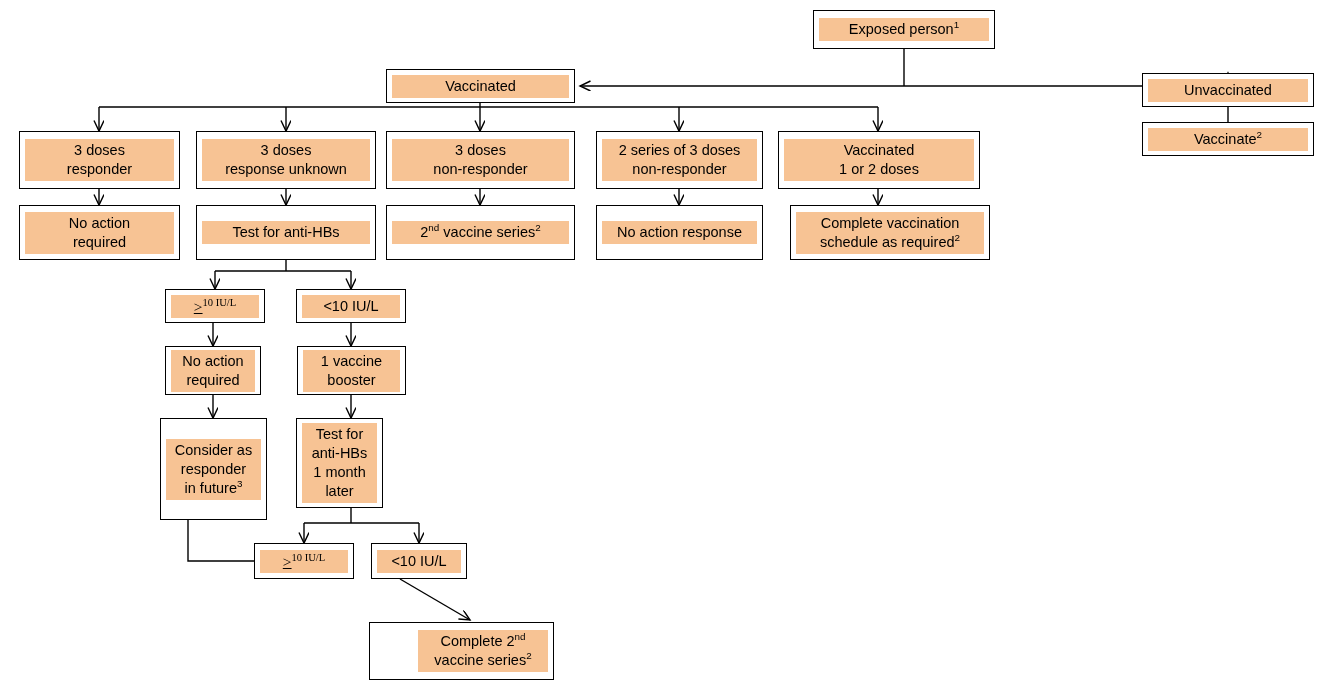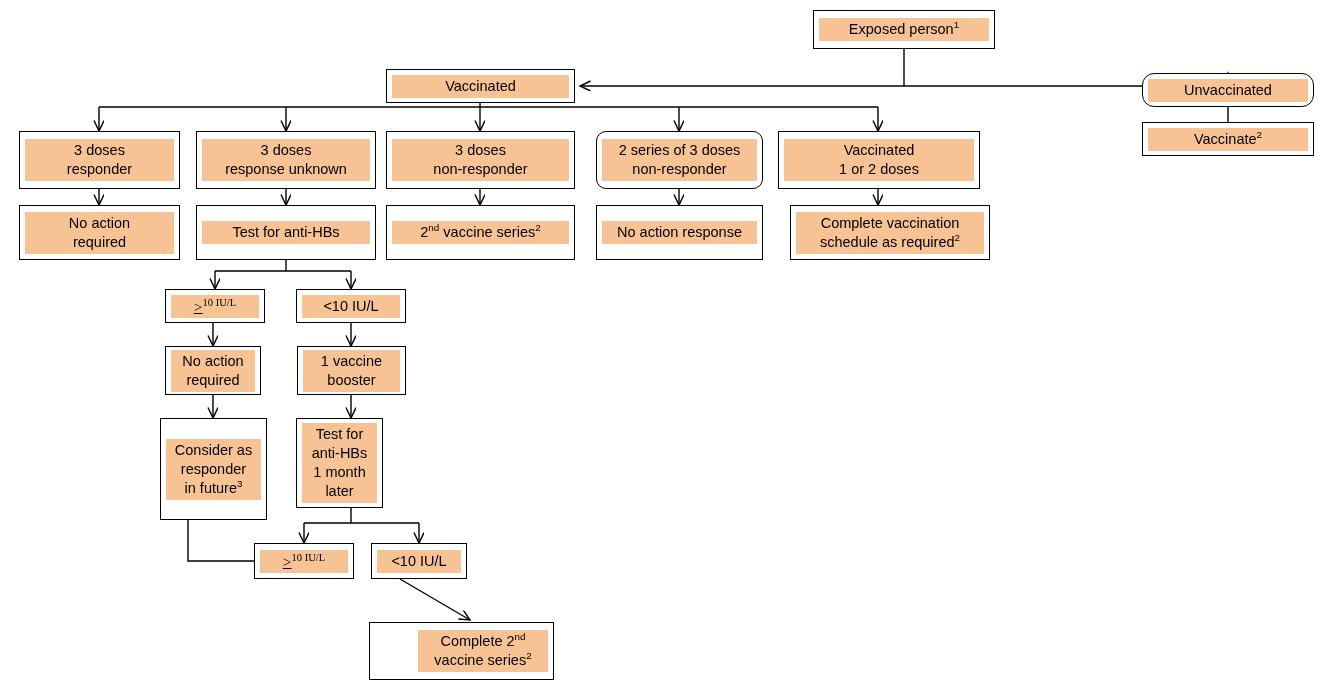--- a/index.html
+++ b/index.html
@@ -114,36 +114,36 @@
     </g>
   </svg>
 
   <div id="nodes">
       <div class="node" style="left: 813px; top: 10px; width: 182px; height: 39px;">
         <span class="fill">Exposed person<sup>1</sup></span>
       </div>
       <div class="node" style="left: 386px; top: 69px; width: 189px; height: 34px;">
         <span class="fill">Vaccinated</span>
       </div>
-      <div class="node" style="left: 1142px; top: 73px; width: 172px; height: 34px; border-radius: 12px;">
+      <div class="node" style="left: 1142px; top: 73px; width: 172px; height: 34px;">
         <span class="fill">Unvaccinated</span>
       </div>
       <div class="node" style="left: 1142px; top: 122px; width: 172px; height: 34px;">
         <span class="fill">Vaccinate<sup>2</sup></span>
       </div>
       <div class="node" style="left: 19px; top: 131px; width: 161px; height: 58px;">
         <span class="fill">3 doses<br>responder</span>
       </div>
       <div class="node" style="left: 196px; top: 131px; width: 180px; height: 58px;">
         <span class="fill">3 doses<br>response unknown</span>
       </div>
       <div class="node" style="left: 386px; top: 131px; width: 189px; height: 58px;">
         <span class="fill">3 doses<br>non-responder</span>
       </div>
-      <div class="node" style="left: 596px; top: 131px; width: 167px; height: 58px; border-radius: 10px;">
+      <div class="node" style="left: 596px; top: 131px; width: 167px; height: 58px;">
         <span class="fill">2 series of 3 doses<br>non-responder</span>
       </div>
       <div class="node" style="left: 778px; top: 131px; width: 202px; height: 58px;">
         <span class="fill">Vaccinated<br>1 or 2 doses</span>
       </div>
       <div class="node" style="left: 19px; top: 205px; width: 161px; height: 55px;">
         <span class="fill">No action<br>required</span>
       </div>
       <div class="node" style="left: 196px; top: 205px; width: 180px; height: 55px;">
         <span class="fill">Test for anti-HBs</span>

